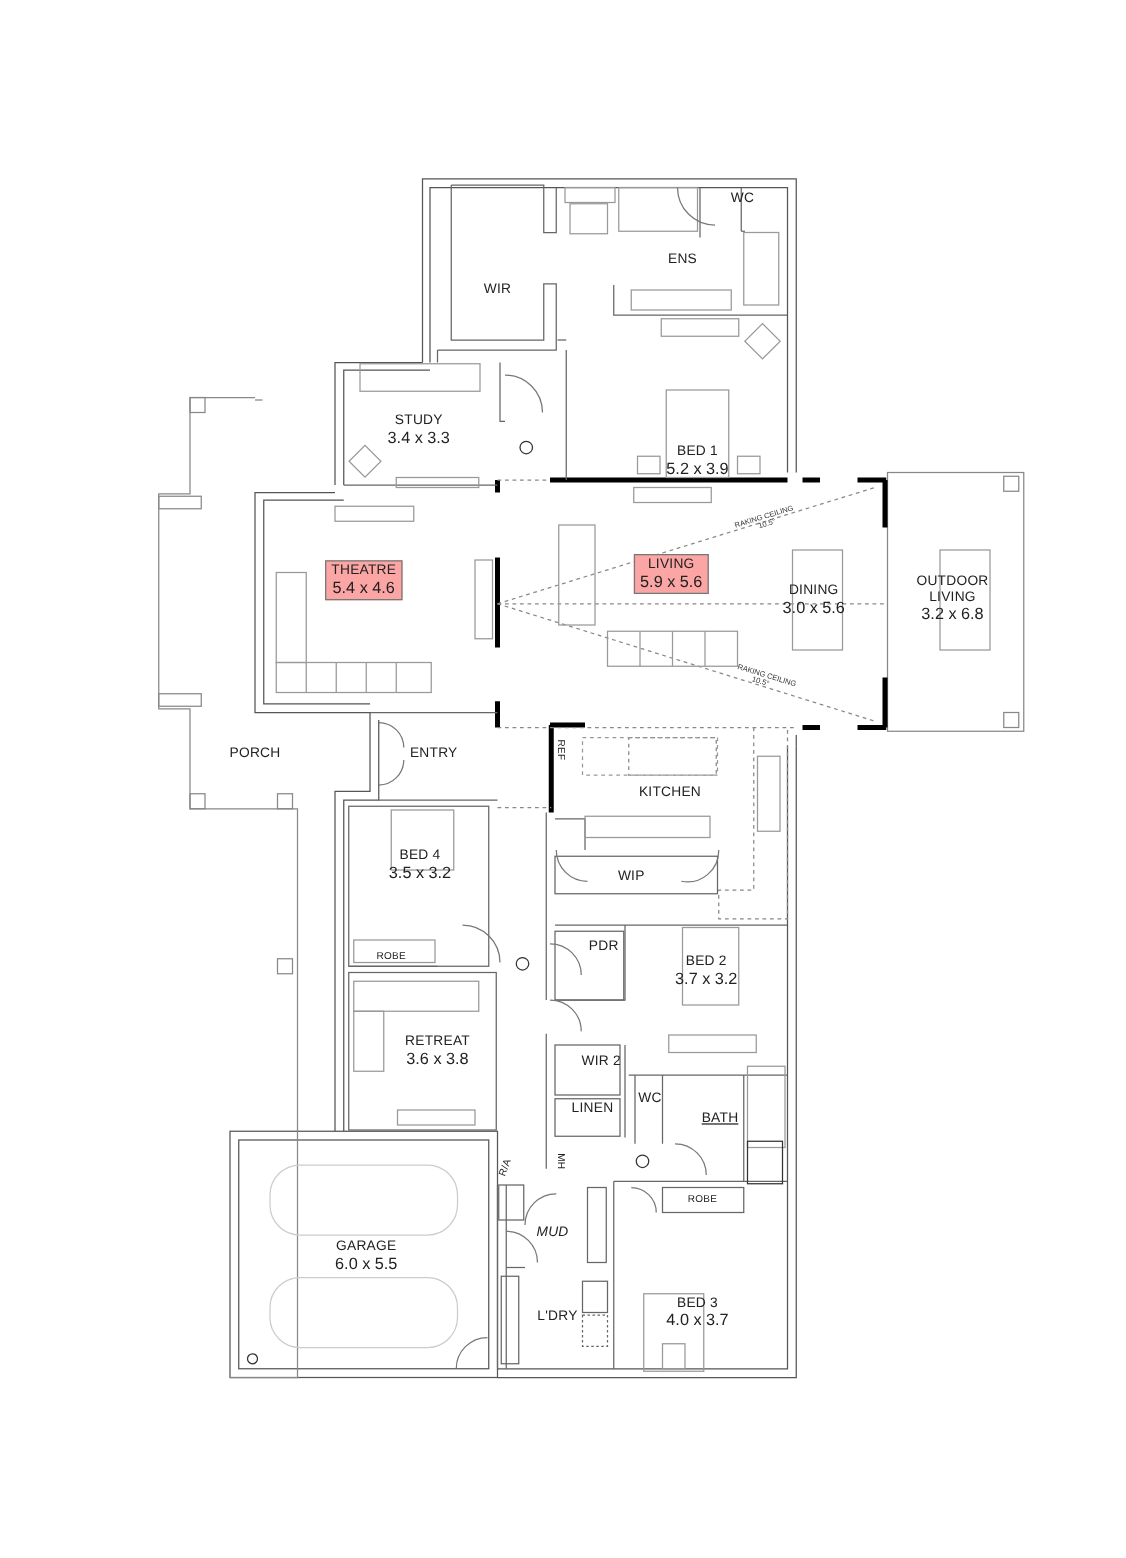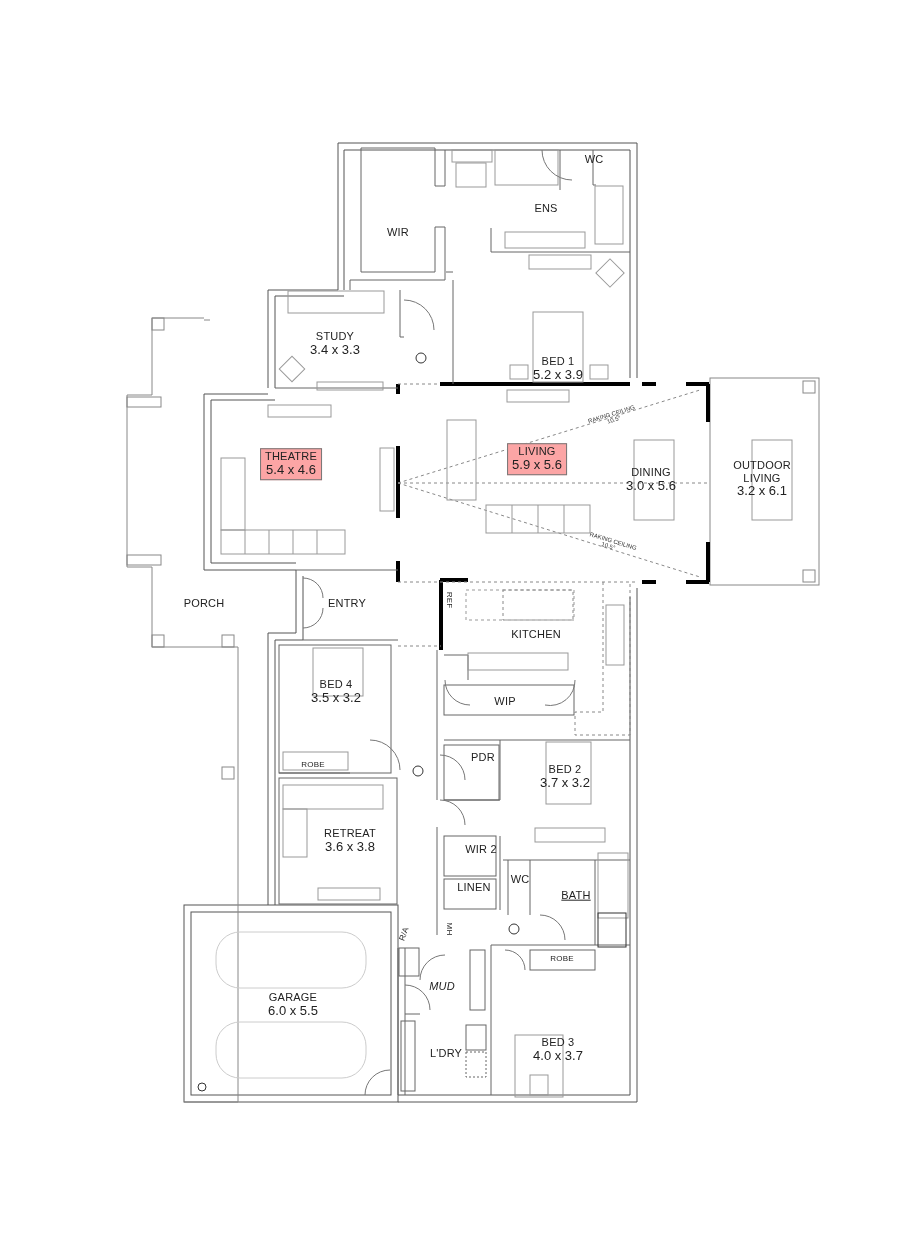--- a/index.html
+++ b/index.html
@@ -238,21 +238,21 @@
 <div class="lbl boxed" style="left:537px;top:459px;">
     <div class="nm">LIVING</div>
     <div class="dm">5.9 x 5.6</div>
   </div>
 <div class="lbl" style="left:651px;top:480px;">
     <div class="nm">DINING</div>
     <div class="dm">3.0 x 5.6</div>
   </div>
 <div class="lbl" style="left:762px;top:479px;width:60px;white-space:normal;">
     <div class="nm">OUTDOOR LIVING</div>
-    <div class="dm">3.2 x 6.1</div>
+    <div class="dm">3.2 x 6.8</div>
   </div>
 <div class="lbl" style="left:204px;top:603px;">
     <div class="nm">PORCH</div>
   </div>
 <div class="lbl" style="left:347px;top:603px;">
     <div class="nm">ENTRY</div>
   </div>
 <div class="lbl" style="left:536px;top:634px;">
     <div class="nm">KITCHEN</div>
   </div>

